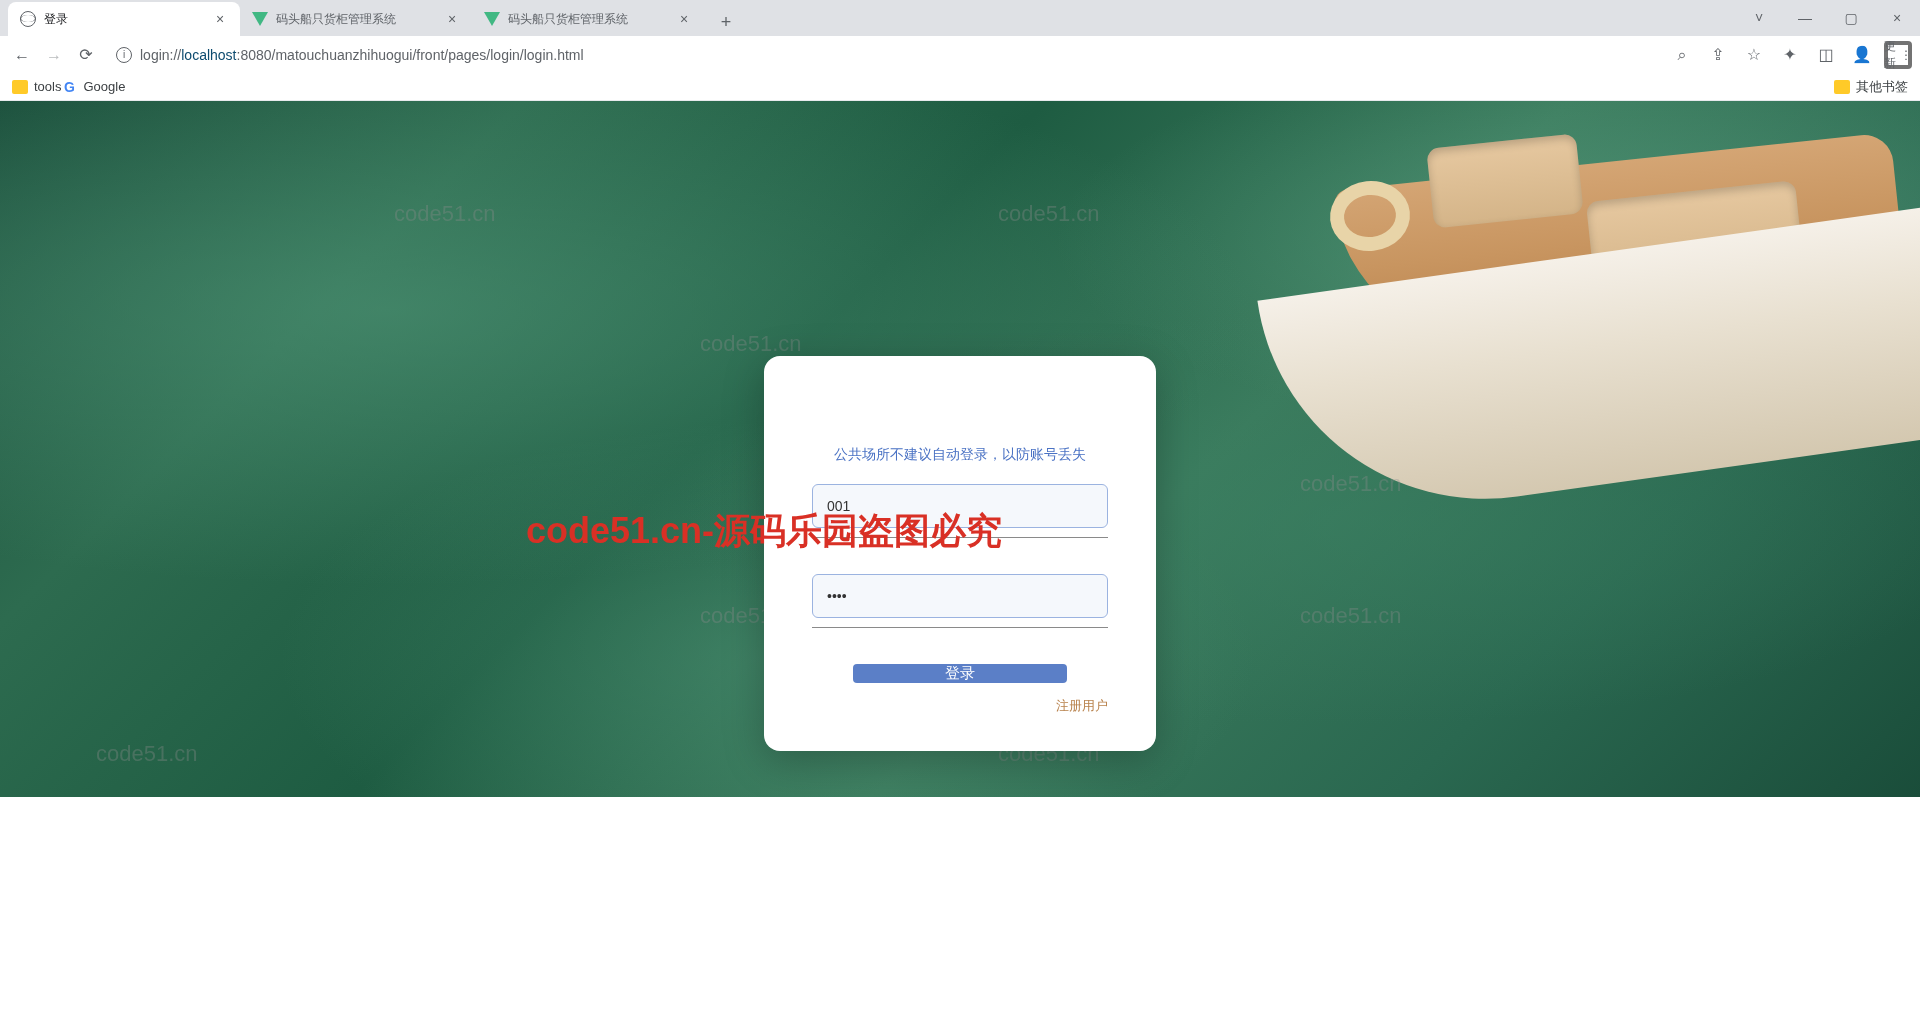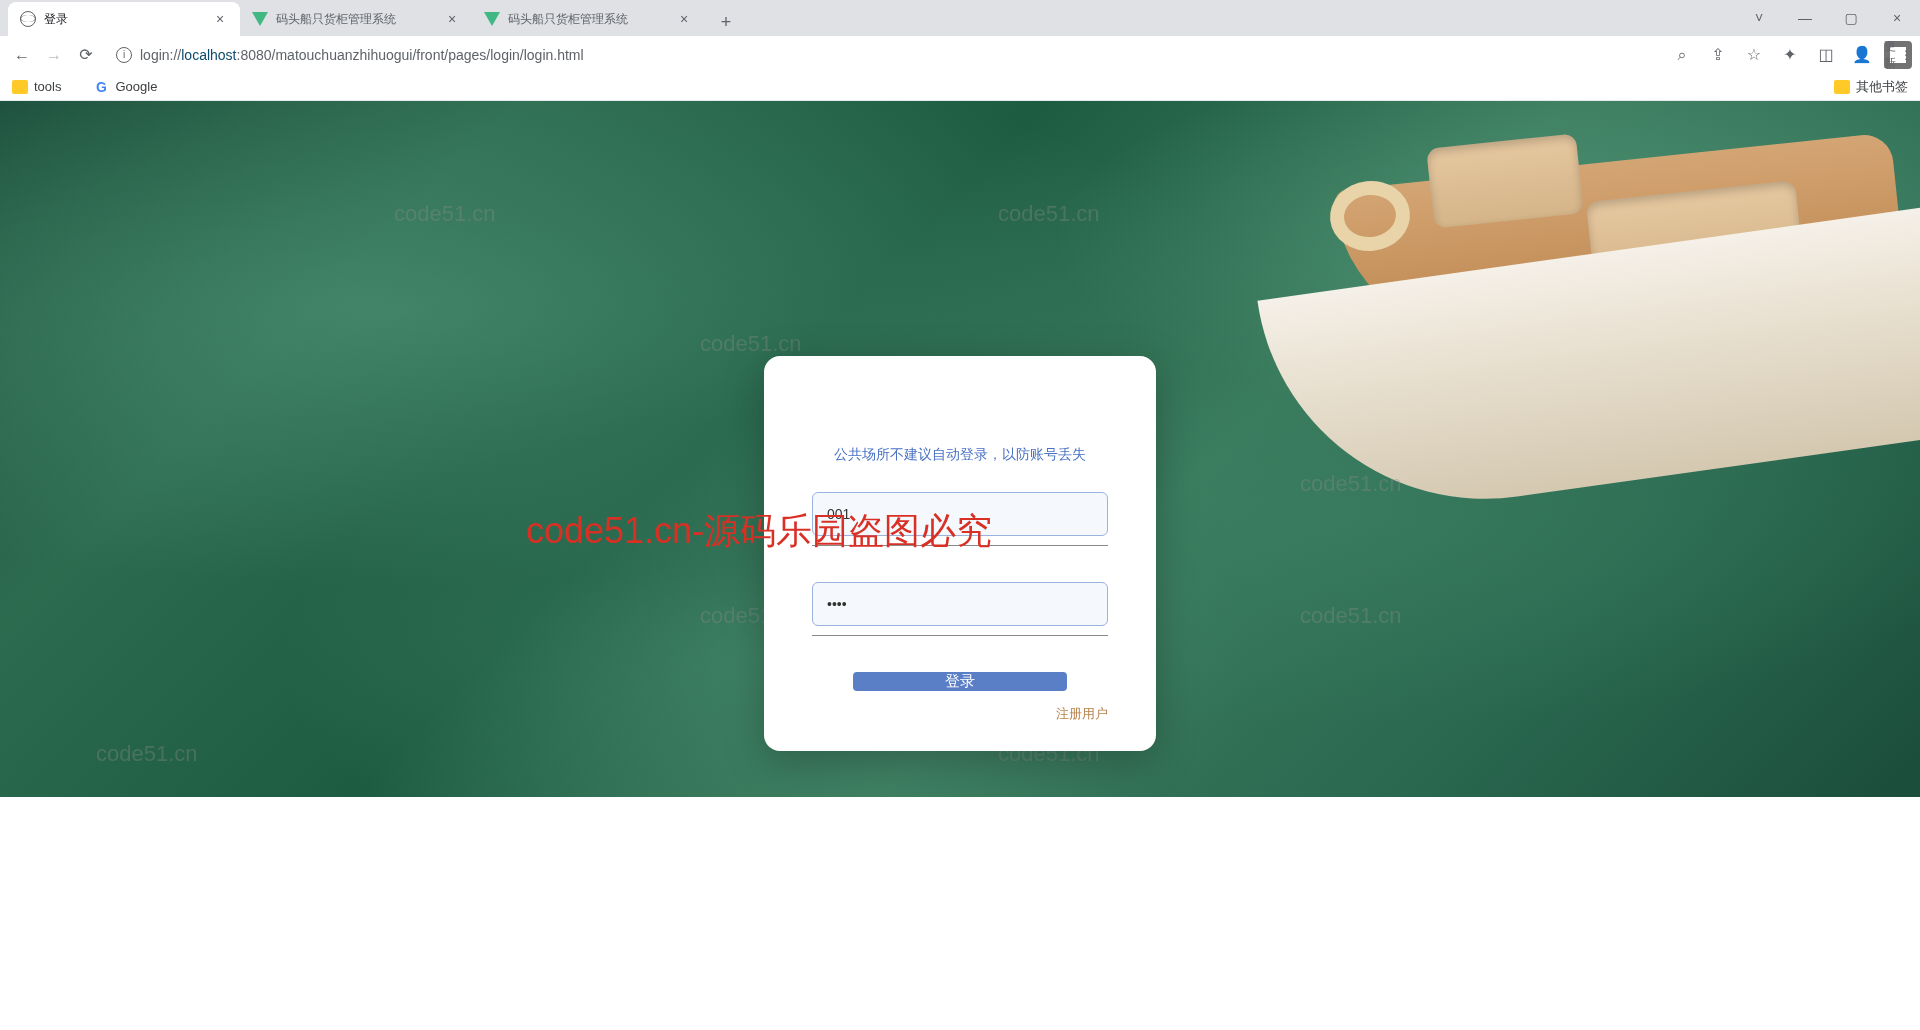--- a/index.html
+++ b/index.html
@@ -19,42 +19,42 @@
 .window-controls div{width:46px;display:flex;align-items:center;justify-content:center;color:#5f6368;font-size:14px;cursor:pointer}
 .addr-bar{height:37px;background:#fff;display:flex;align-items:center;padding:0 8px;gap:4px}
 .nav-btn{width:28px;height:28px;display:flex;align-items:center;justify-content:center;color:#5f6368;border-radius:50%;cursor:pointer}
 .nav-btn.disabled{color:#babcbe}
 .url-box{flex:1;height:28px;display:flex;align-items:center;padding:0 12px;font-size:14px;color:#202124;gap:8px}
 .url-box .info-icon{width:16px;height:16px;border:1px solid #5f6368;border-radius:50%;display:flex;align-items:center;justify-content:center;font-size:10px;color:#5f6368}
 .url-text{color:#5f6368}
 .url-text .host{color:#0c4a6e}
 .toolbar-icons{display:flex;gap:8px;align-items:center}
 .toolbar-icons div{width:28px;height:28px;display:flex;align-items:center;justify-content:center;color:#5f6368;cursor:pointer}
-.update-btn{border:6px solid #737373;color:#d93025;border-radius:4px;padding:2px 8px;font-size:12px;display:flex;align-items:center;gap:4px;cursor:pointer}
-.bookmarks-bar{height:28px;background:#fff;display:flex;align-items:center;padding:0 12px;gap:32px;border-bottom:1px solid #e8eaed}
+.update-btn{border:4px solid #737373;color:#d93025;border-radius:4px;padding:2px 8px;font-size:12px;display:flex;align-items:center;gap:4px;cursor:pointer}
+.bookmarks-bar{height:28px;background:#fff;display:flex;align-items:center;padding:0 12px;gap:0;border-bottom:1px solid #e8eaed}
 .bookmark{display:flex;align-items:center;gap:6px;font-size:13px;color:#3c4043;cursor:pointer}
 .bookmark .folder-icon{width:16px;height:14px;background:#ffca28;border-radius:2px}
 .bookmark .g-icon{width:16px;height:16px;display:flex;align-items:center;justify-content:center;font-weight:bold;font-size:14px}
 .other-bookmarks{margin-left:auto}
 .content{height:696px;position:relative;background:linear-gradient(135deg,#1a4d3a 0%,#2d6b4f 20%,#1e5c42 40%,#3a7a5c 60%,#2a6850 80%,#1a4d3a 100%);overflow:hidden}
 .water{position:absolute;inset:0;background:radial-gradient(ellipse at 20% 30%,rgba(80,150,120,0.6) 0%,transparent 40%),radial-gradient(ellipse at 70% 60%,rgba(60,130,100,0.5) 0%,transparent 35%),radial-gradient(ellipse at 40% 80%,rgba(90,160,130,0.4) 0%,transparent 30%),radial-gradient(ellipse at 85% 20%,rgba(100,170,140,0.5) 0%,transparent 25%)}
 .boat{position:absolute;top:0;right:0;width:680px;height:380px}
 .boat .hull{position:absolute;top:150px;right:-50px;width:700px;height:230px;background:linear-gradient(180deg,#f5f0e8 0%,#e8e0d0 40%,#d4c8b0 100%);border-radius:0 0 0 280px;transform:rotate(-8deg)}
 .boat .deck{position:absolute;top:60px;right:20px;width:560px;height:160px;background:linear-gradient(180deg,#d4a574 0%,#c89560 50%,#b8824c 100%);border-radius:20px 40px 20px 200px;transform:rotate(-6deg)}
 .boat .seat1{position:absolute;top:40px;right:340px;width:150px;height:80px;background:linear-gradient(180deg,#e6c8a0 0%,#d4b488 100%);border-radius:12px;transform:rotate(-6deg);box-shadow:inset 0 4px 8px rgba(0,0,0,0.2)}
 .boat .seat2{position:absolute;top:90px;right:120px;width:210px;height:90px;background:linear-gradient(180deg,#e6c8a0 0%,#d4b488 100%);border-radius:12px;transform:rotate(-6deg);box-shadow:inset 0 4px 8px rgba(0,0,0,0.2)}
 .boat .ring{position:absolute;top:80px;right:510px;width:80px;height:70px;border:14px solid #e8d4a8;border-radius:50%;transform:rotate(-6deg)}
 .login-card{position:absolute;top:255px;left:50%;transform:translateX(-50%);width:392px;height:395px;background:#fff;border-radius:16px;box-shadow:0 10px 40px rgba(0,0,0,0.25);padding:90px 48px 40px;display:flex;flex-direction:column}
-.login-tip{font-size:14px;color:#4a72c4;text-align:center;margin-bottom:28px}
+.login-tip{font-size:14px;color:#4a72c4;text-align:center;margin-bottom:20px}
 .field-wrap{border-bottom:1px solid #8a8a8a;padding-bottom:9px;margin-bottom:36px}
 .login-input{width:100%;height:44px;border:1.5px solid #9bb3e0;border-radius:6px;background:#f5f8fc;padding:0 14px;font-size:14px;color:#333;outline:none}
 .login-btn{width:214px;height:42px;background:#5b7fc7;color:#fff;border:none;border-radius:4px;font-size:15px;cursor:pointer;align-self:center}
 .register-link{align-self:flex-end;margin-top:14px;font-size:13px;color:#b8824c;cursor:pointer}
 .watermark{position:absolute;font-size:22px;color:rgba(140,140,140,0.35);pointer-events:none;font-family:Arial}
-.wm-big{position:absolute;top:406px;left:526px;font-size:36px;color:#d93025;font-weight:400;pointer-events:none;white-space:nowrap;z-index:10}
+.wm-big{position:absolute;top:406px;left:526px;font-size:36px;color:#d93025;font-weight:700;pointer-events:none;white-space:nowrap;z-index:10}
 </style>
 </head>
 <body>
 
 <div class="browser-chrome">
   <div class="tab-bar">
     <div class="tab active">
       <div class="favicon globe"></div>
       <span class="title">登录</span>
       <span class="close">×</span>

